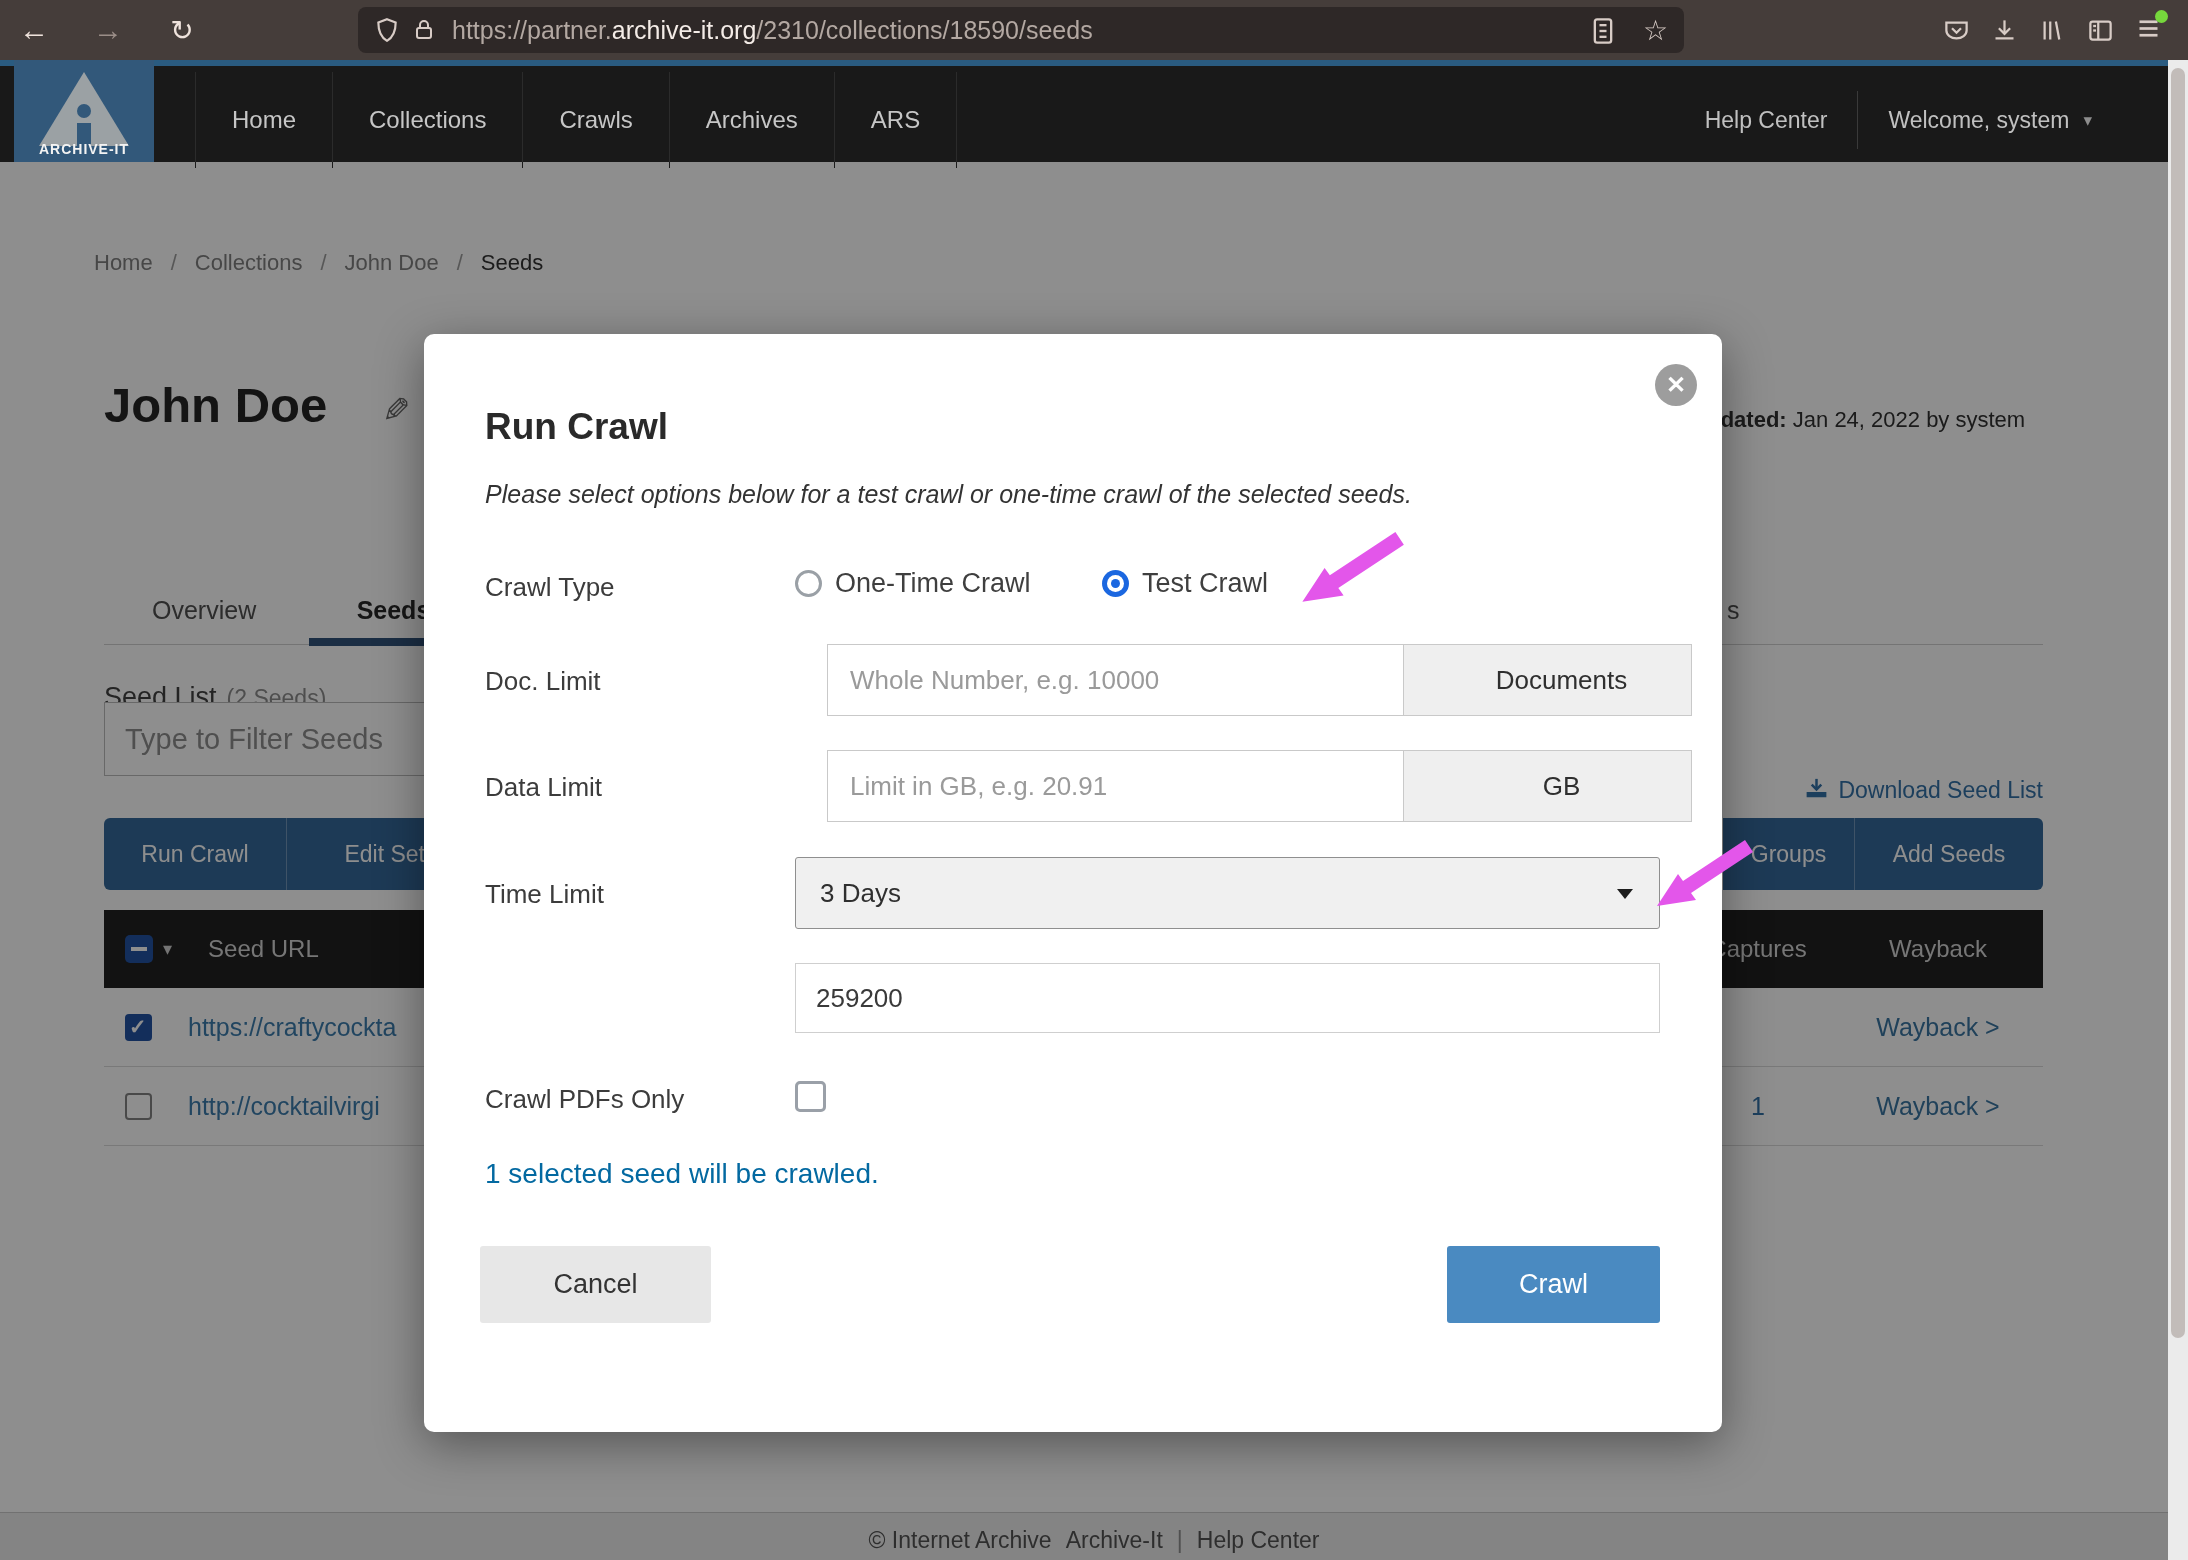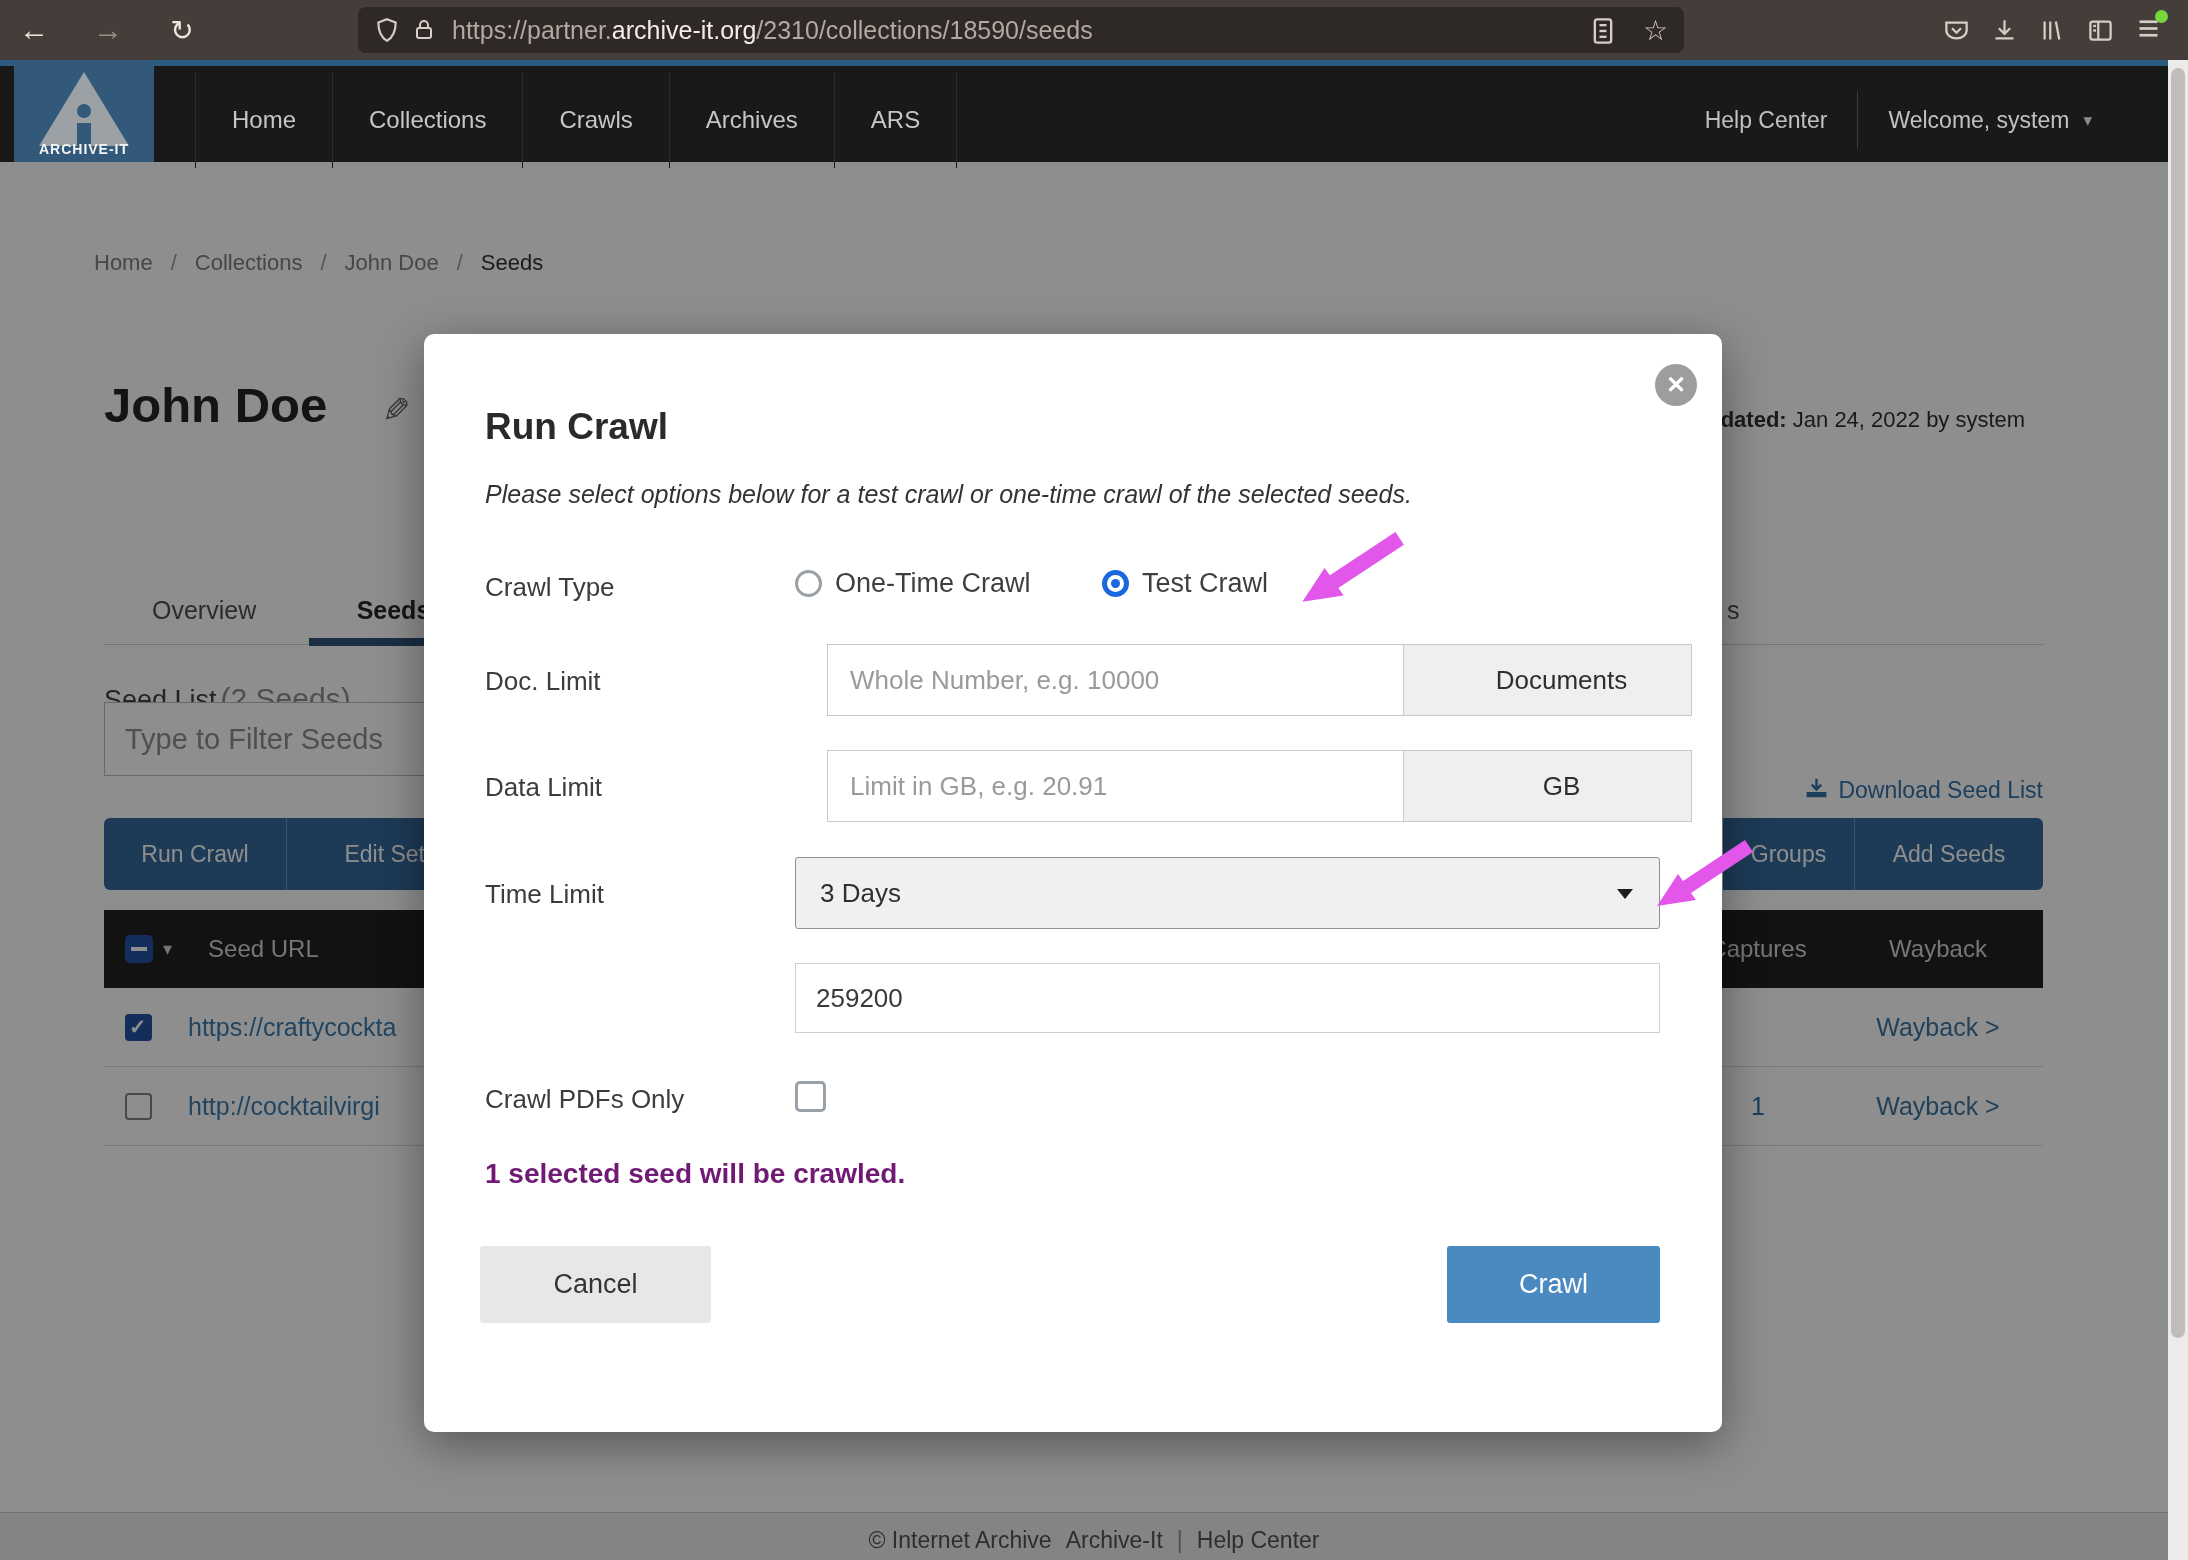--- a/index.html
+++ b/index.html
@@ -51,21 +51,21 @@
   .breadcrumb .sep { margin-right:18px; color:#9a9a9a; }
   .breadcrumb .current { color:#2e2e2e; }
   .page-title { position:absolute; left:104px; top:215px; font-size:49px; font-weight:bold; color:#1f1f1f; }
   .pencil { position:absolute; left:382px; top:228px; font-size:34px; color:#636363; transform:scaleX(-1); }
   .last-updated { position:absolute; left:1640px; top:245px; font-size:22px; color:#2b2b2b; white-space:nowrap; }
   .tabrow { position:absolute; left:104px; top:420px; width:1939px; height:63px; border-bottom:1px solid #d0d0d0; }
   .tab { display:inline-block; padding:0 48px; line-height:56px; font-size:25px; color:#4a4a4a; cursor:pointer; }
   .tab.active { font-weight:bold; color:#222; border-bottom:8px solid #2c4f76; }
   .tab-frag { position:absolute; left:1623px; top:14px; font-size:25px; color:#4a4a4a; }
   .seedlist-h { position:absolute; left:104px; top:520px; font-size:27px; color:#3c3c3c; }
-  .seedlist-h .count { font-size:30px; color:#8a8a8a; margin-left:4px; }
+  .seedlist-h .count { font-size:23px; color:#8a8a8a; margin-left:10px; }
   .filter { position:absolute; left:104px; top:540px; width:560px; height:74px; border:1px solid #b9b9b9;
             padding:0 20px; font-size:29px; color:#333; background:#fff; }
   .filter::placeholder { color:#8b8b8b; }
   .btnrow-left { position:absolute; left:104px; top:656px; height:72px; display:flex; }
   .bluebtn { background:#2f6598; color:#fff; font-size:23px; display:flex; align-items:center; justify-content:center; cursor:pointer; }
   .btn-runcrawl { width:183px; border-right:1px solid rgba(255,255,255,.3); border-radius:6px 0 0 6px; }
   .btn-edit { width:244px; }
   .dl-link { position:absolute; right:145px; top:614px; display:flex; align-items:center; gap:10px;
              color:#2e6da4; font-size:23px; cursor:pointer; }
   .btnrow-right { position:absolute; right:145px; top:656px; height:72px; display:flex; }
@@ -117,21 +117,21 @@
            justify-content:center; font-size:26px; color:#2f2f2f;padding-left:28px; }
   .select { position:absolute; left:371px; top:523px; width:865px; height:72px; background:#f0f0f0;
             border:1px solid #8f8f8f; border-radius:3px; display:flex; align-items:center; padding:0 24px;
             font-size:26px; color:#2f2f2f; cursor:pointer; }
   .sel-caret { position:absolute; right:26px; top:31px; width:0; height:0;
                border-left:8px solid transparent; border-right:8px solid transparent; border-top:10px solid #1d1d1d; }
   .seconds { position:absolute; left:371px; top:629px; width:865px; height:70px; border:1px solid #cfcfcf;
              padding:16px 20px; font-size:26px; color:#3a3a3a; }
   .m-check { position:absolute; left:371px; top:747px; width:31px; height:31px; border:3px solid #9aa0a8;
              border-radius:5px; background:#fff; cursor:pointer; }
-  .m-note { position:absolute; left:61px; top:824px; font-size:28px; font-weight:bold; color:#701a75; }
+  .m-note { position:absolute; left:61px; top:824px; font-size:28px; font-weight:normal; color:#0369a1; }
   .m-cancel { position:absolute; left:56px; top:912px; width:231px; height:77px; background:#e7e7e7; color:#333;
               font-size:27px; display:flex; align-items:center; justify-content:center; border-radius:3px; cursor:pointer; }
   .m-crawl { position:absolute; left:1023px; top:912px; width:213px; height:77px; background:#4a8ac1; color:#fff;
              font-size:27px; display:flex; align-items:center; justify-content:center; border-radius:3px; cursor:pointer; }
   .arrow { position:absolute; z-index:60; }
 
   
   .scrollbar { position:absolute; right:0; top:60px; width:20px; height:1500px; background:#ebebeb; z-index:95; }
   .thumb { position:absolute; left:3px; width:14px; top:8px; height:1270px; background:#c2bcb9; border-radius:7px; }
 </style>

